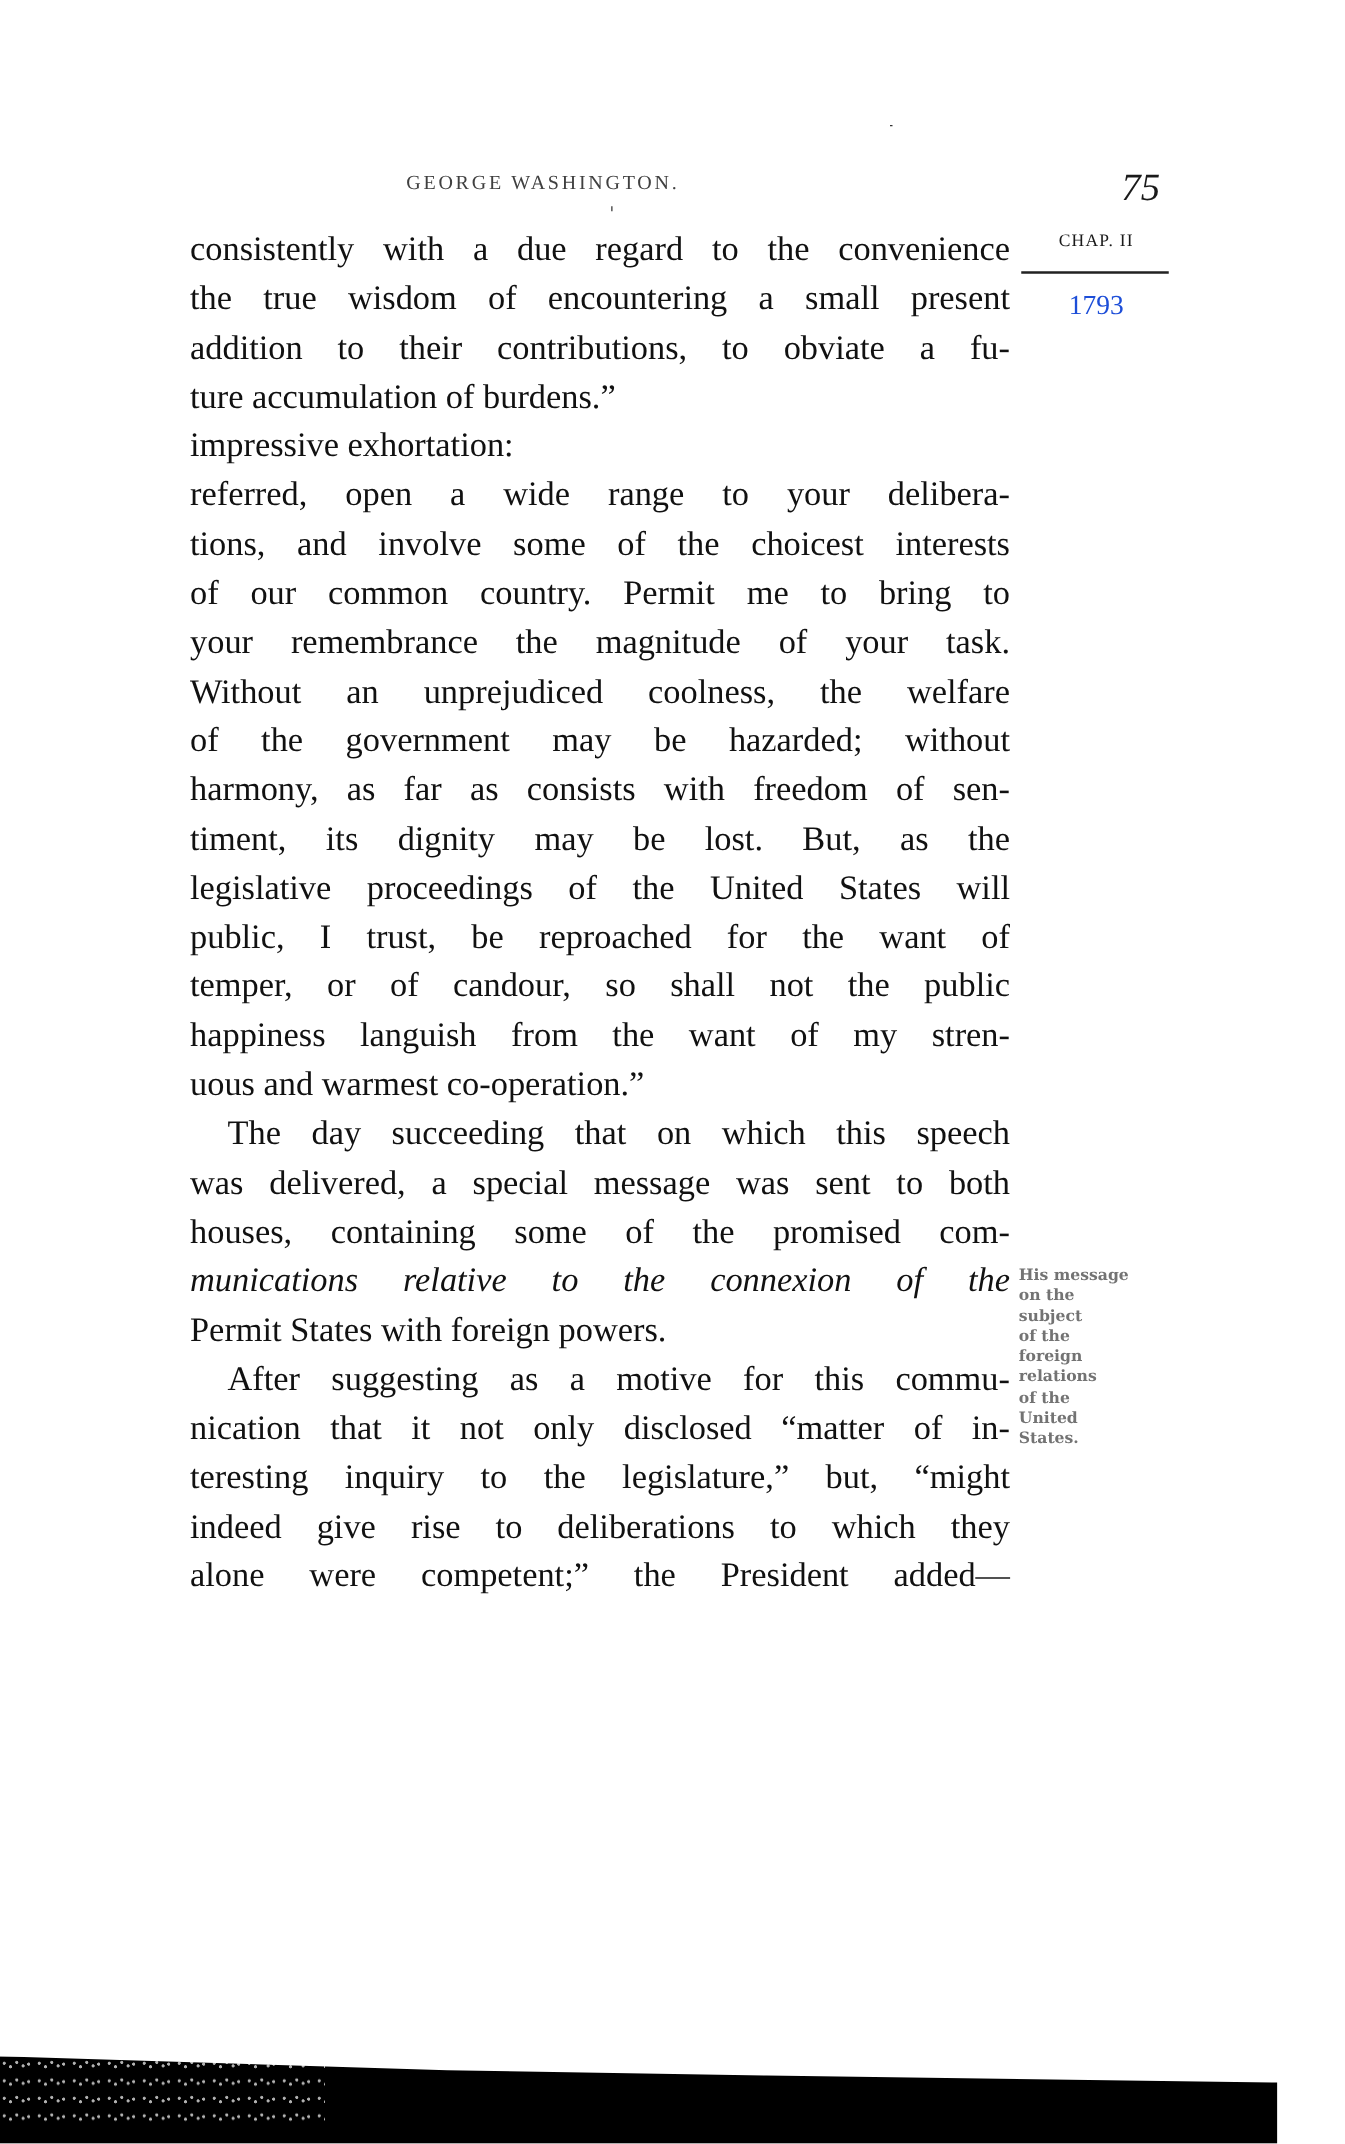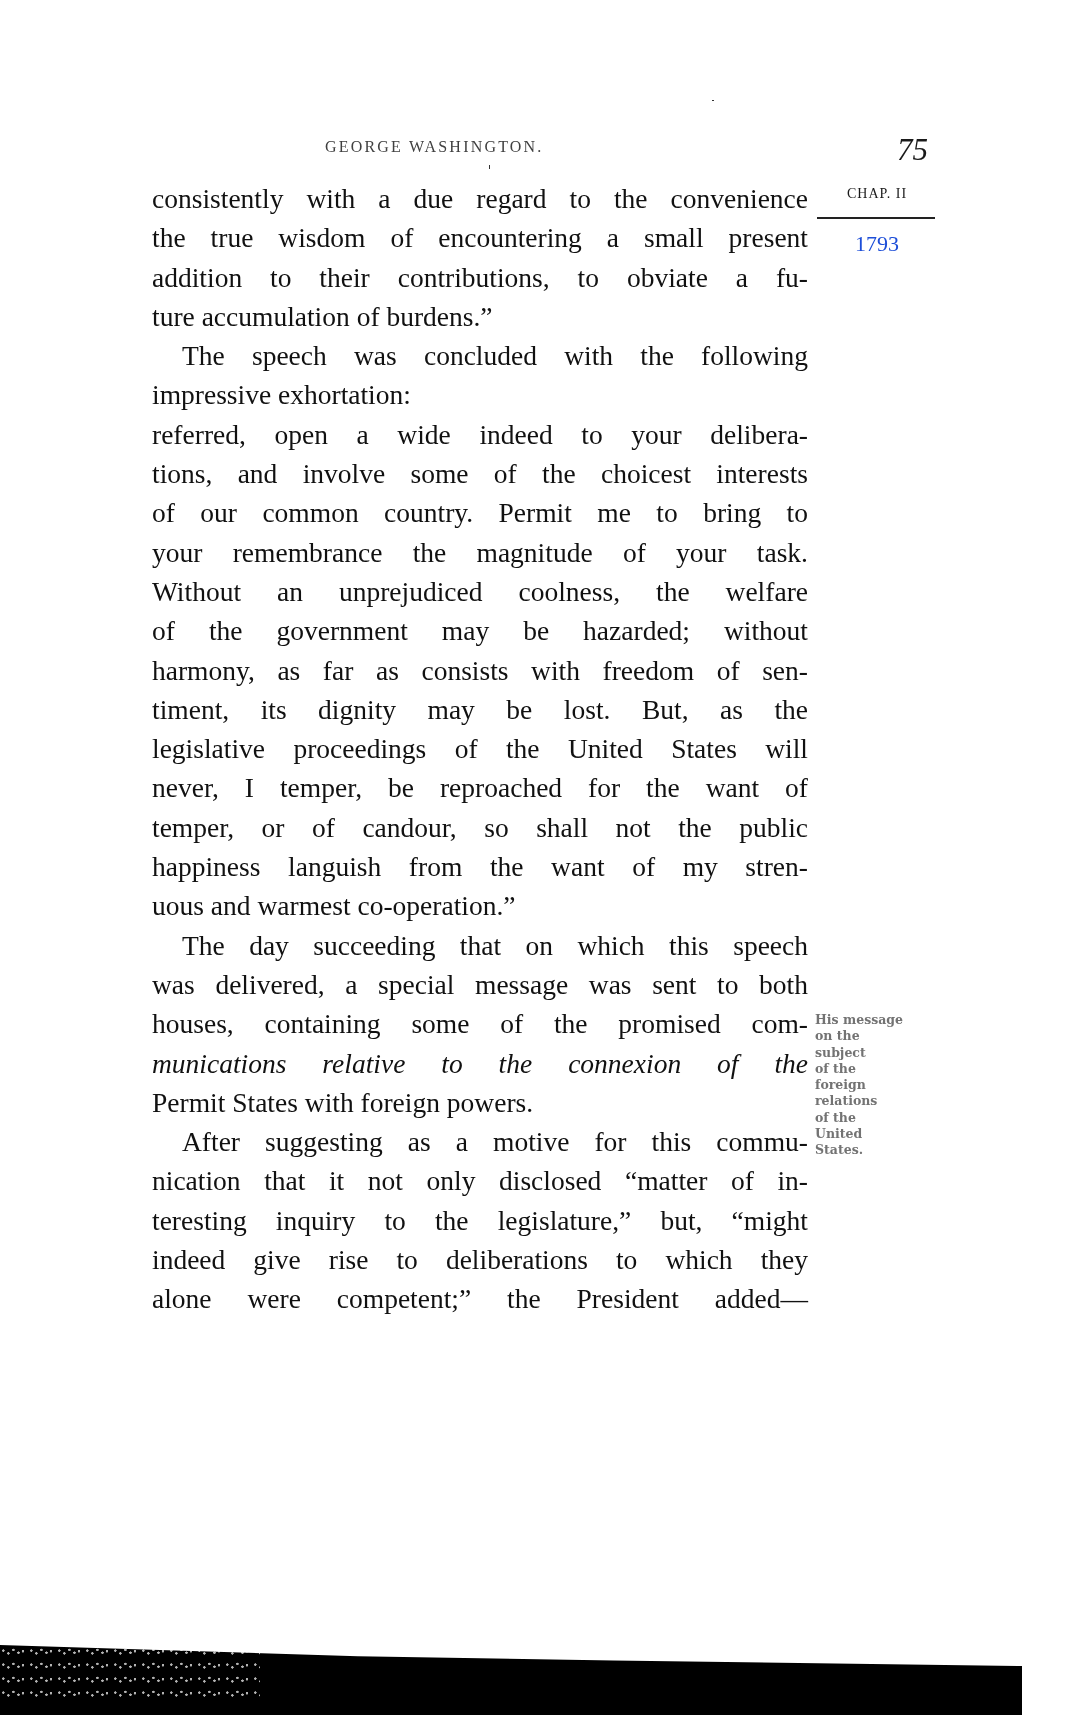--- a/index.html
+++ b/index.html
@@ -74,32 +74,31 @@
 
   <div class="chap">CHAP. II</div>
   <div class="chap-rule"></div>
   <div class="year">1793</div>
 
   <div class="body-text">
     <span class="line">consistently with a due regard to the convenience</span>
     <span class="line">the true wisdom of encountering a small present</span>
     <span class="line">addition to their contributions, to obviate a fu-</span>
     <span class="line last">ture accumulation of burdens.”</span>
-    <span class="line indent">The speech was concluded with the following</span>
     <span class="line last">impressive exhortation:</span>
-    <span class="line">referred, open a wide indeed to your delibera-</span>
+    <span class="line">referred, open a wide range to your delibera-</span>
     <span class="line">tions, and involve some of the choicest interests</span>
     <span class="line">of our common country.  Permit me to bring to</span>
     <span class="line">your remembrance the magnitude of your task.</span>
     <span class="line">Without an unprejudiced coolness, the welfare</span>
     <span class="line">of the government may be hazarded; without</span>
     <span class="line">harmony, as far as consists with freedom of sen-</span>
     <span class="line">timent, its dignity may be lost.  But, as the</span>
     <span class="line">legislative proceedings of the United States will</span>
-    <span class="line">never, I temper, be reproached for the want of</span>
+    <span class="line">public, I trust, be reproached for the want of</span>
     <span class="line">temper, or of candour, so shall not the public</span>
     <span class="line">happiness languish from the want of my stren-</span>
     <span class="line last">uous and warmest co-operation.”</span>
     <span class="line indent">The day succeeding that on which this speech</span>
     <span class="line">was delivered, a special message was sent to both</span>
     <span class="line">houses, containing some of the promised com-</span>
     <span class="line italic">munications relative to the connexion of the</span>
     <span class="line last">Permit States with foreign powers.</span>
     <span class="line indent">After suggesting as a motive for this commu-</span>
     <span class="line">nication that it not only disclosed “matter of in-</span>

